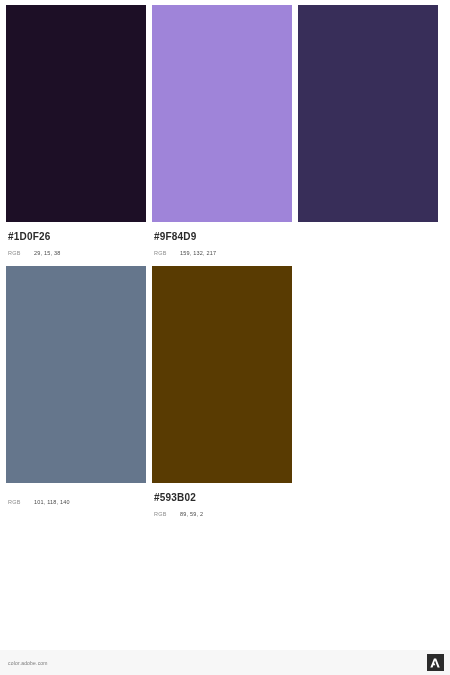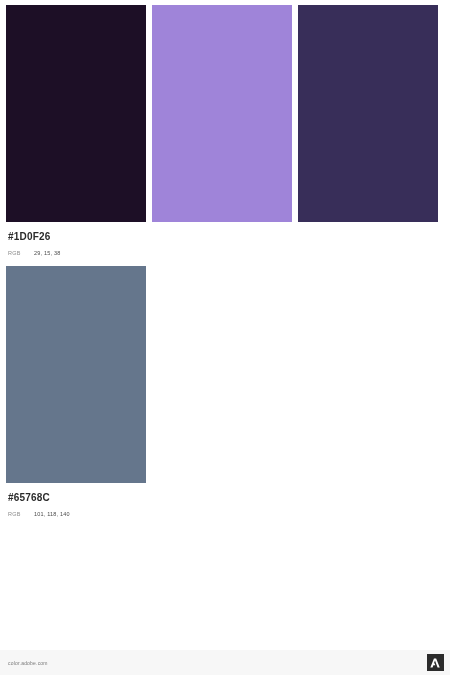--- a/index.html
+++ b/index.html
@@ -125,37 +125,53 @@
         <div class="swatch-hex">#1D0F26</div>
         <div class="swatch-rgb-row">
           <span class="swatch-rgb-label">RGB</span>
           <span class="swatch-rgb-value">29, 15, 38</span>
         </div>
       </div>
     </div>
 
     <div class="swatch-cell">
       <div class="swatch-chip" style="background-color: rgb(159, 132, 217);"></div>
+      <div class="swatch-info">
+        <div class="swatch-hex">#9F84D9</div>
+        <div class="swatch-rgb-row">
+          <span class="swatch-rgb-label">RGB</span>
+          <span class="swatch-rgb-value">159, 132, 217</span>
+        </div>
+      </div>
     </div>
 
     <div class="swatch-cell">
       <div class="swatch-chip" style="background-color: rgb(56, 46, 89);"></div>
     </div>
 
     <div class="swatch-cell">
       <div class="swatch-chip" style="background-color: rgb(101, 118, 140);"></div>
       <div class="swatch-info">
-        <div class="swatch-hex">#65768C</div>
         <div class="swatch-rgb-row">
           <span class="swatch-rgb-label">RGB</span>
           <span class="swatch-rgb-value">101, 118, 140</span>
         </div>
       </div>
     </div>
 
+    <div class="swatch-cell">
+      <div class="swatch-chip" style="background-color: rgb(89, 59, 2);"></div>
+      <div class="swatch-info">
+        <div class="swatch-hex">#593B02</div>
+        <div class="swatch-rgb-row">
+          <span class="swatch-rgb-label">RGB</span>
+          <span class="swatch-rgb-value">89, 59, 2</span>
+        </div>
+      </div>
+    </div>
 
   </div>
 </div>
 
 <div class="sheet-footer">
   <span class="footer-url">color.adobe.com</span>
   <span class="adobe-logo">
     <svg width="11" height="10" viewBox="0 0 11 10" aria-hidden="true">
       <path d="M3.95 0.4 L0.35 9.6 L2.55 9.6 L3.35 7.3 L5.35 7.3 L4.55 5.35 L3.95 5.35 L5.0 2.45 L7.55 9.6 L9.75 9.6 L6.15 0.4 Z" fill="#ffffff"></path>
     </svg>

